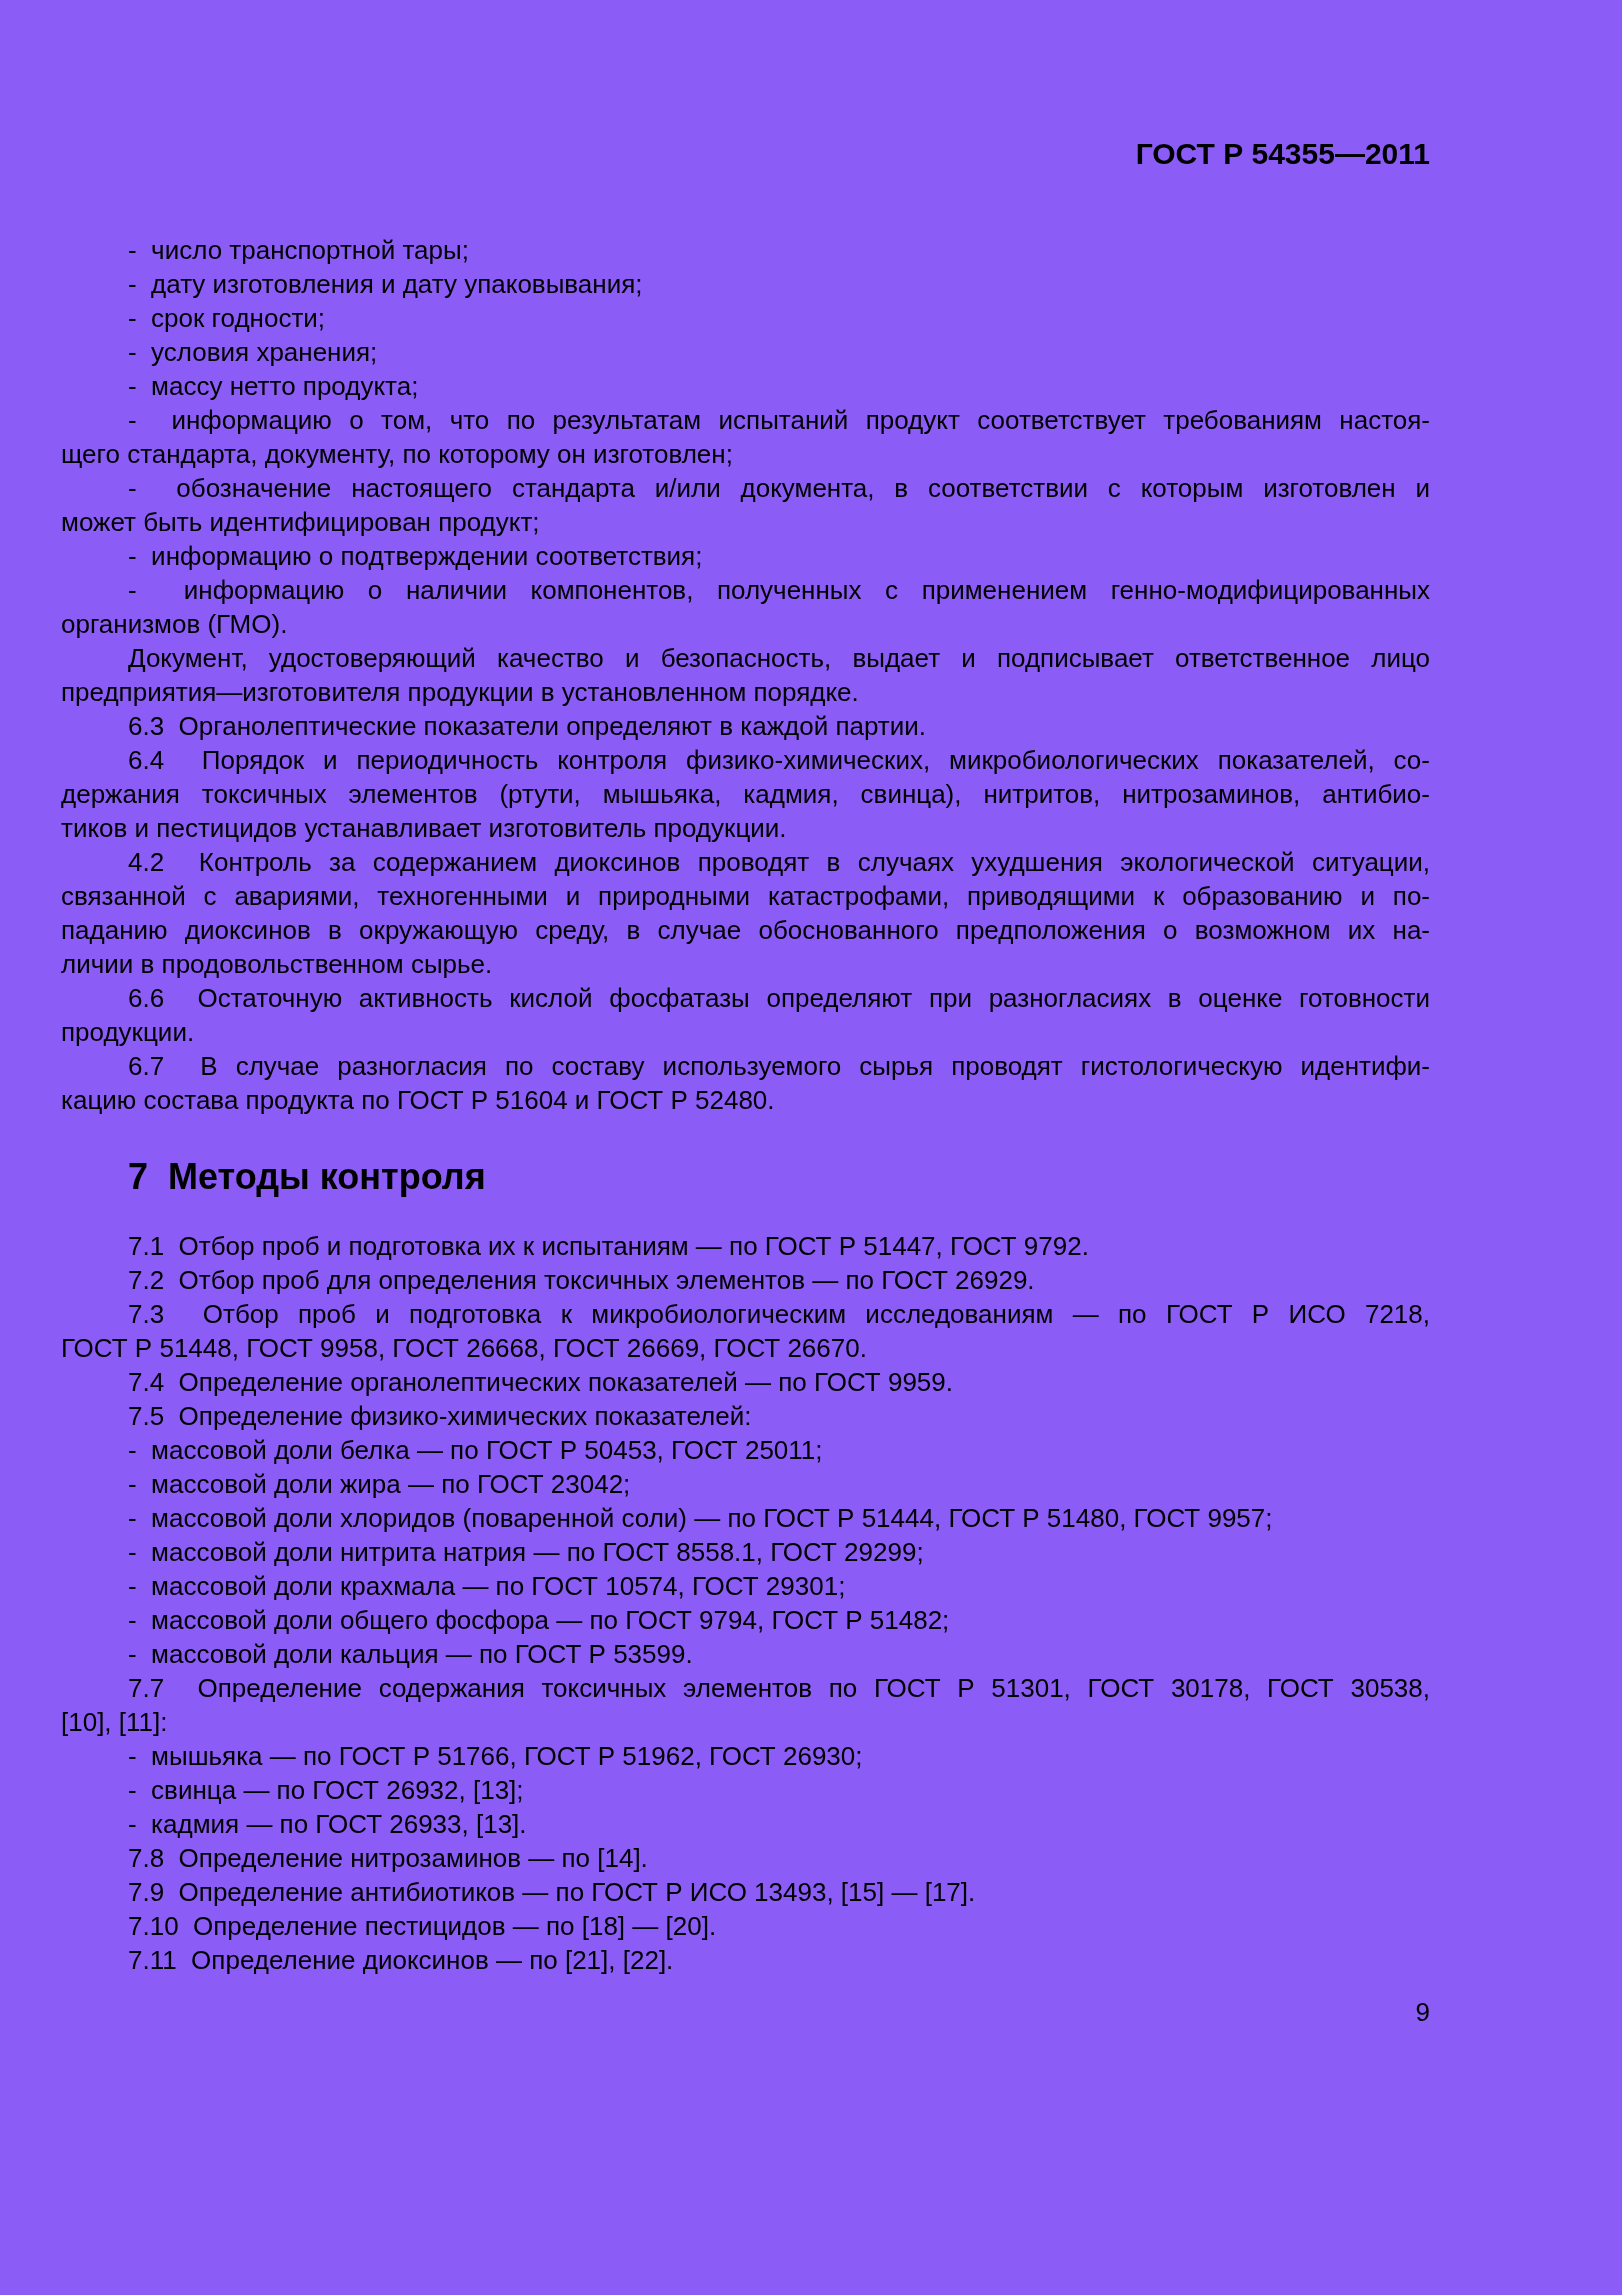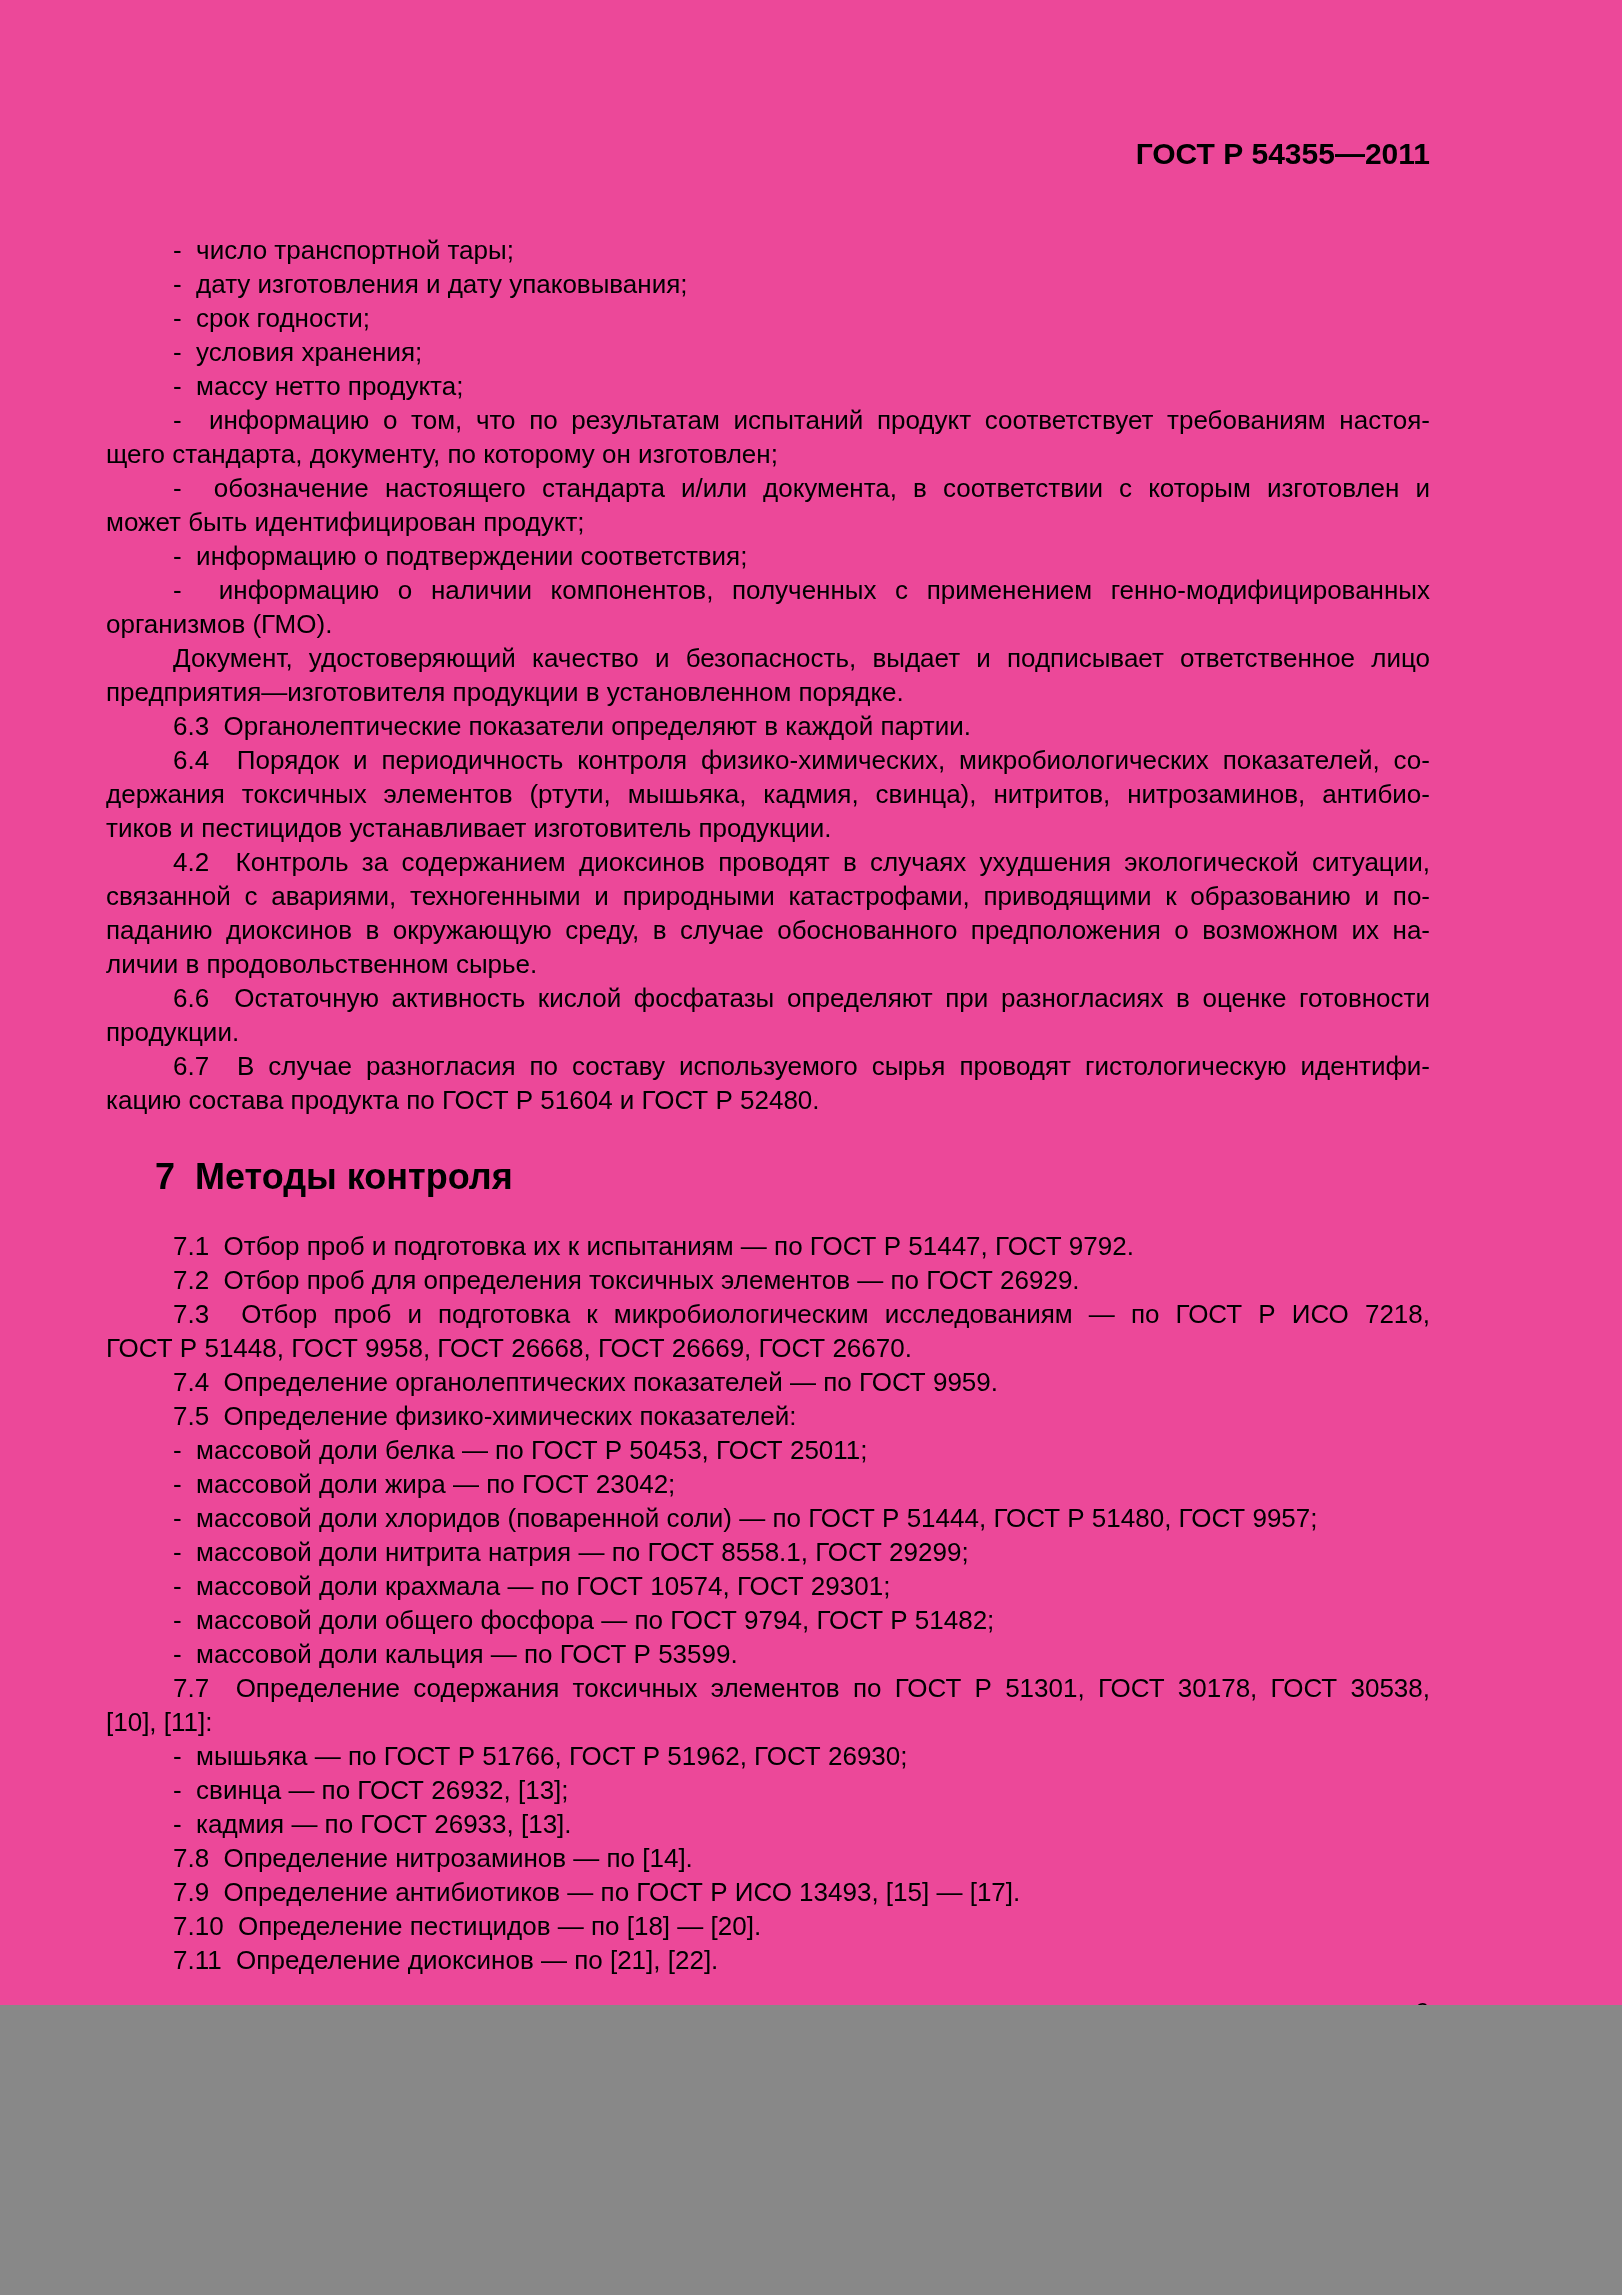--- a/index.html
+++ b/index.html
@@ -3,46 +3,45 @@
 <meta charset="utf-8">
 <style>
   html, body {
     margin: 0;
     padding: 0;
     background: #888;
   }
   .page {
     position: relative;
     width: 1623px;
-    height: 2005px;
+    height: 2295px;
     margin: 0 auto;
-    background: #ec4899;
+    background: #8b5cf6;
     box-sizing: border-box;
-    padding-left: 88px;
+    padding-left: 61px;
     padding-right: 193px;
     font-family: "Liberation Sans", "DejaVu Sans", sans-serif;
     color: #000000;
     overflow: hidden;
   }
   .doc-header {
     margin-top: 137px;
     text-align: right;
     font-size: 30px;
     line-height: 34px;
     font-weight: bold;
     white-space: pre-wrap;
   }
   .text-body {
     margin-top: 62px;
   }
   .tline {
     font-size: 26px;
     line-height: 34px;
     white-space: pre-wrap;
-    margin-left: 18px;
   }
   .tline.ind {
     padding-left: 67px;
   }
   .tline.just {
     text-align: justify;
     text-align-last: justify;
   }
   .heading {
     font-size: 36px;

